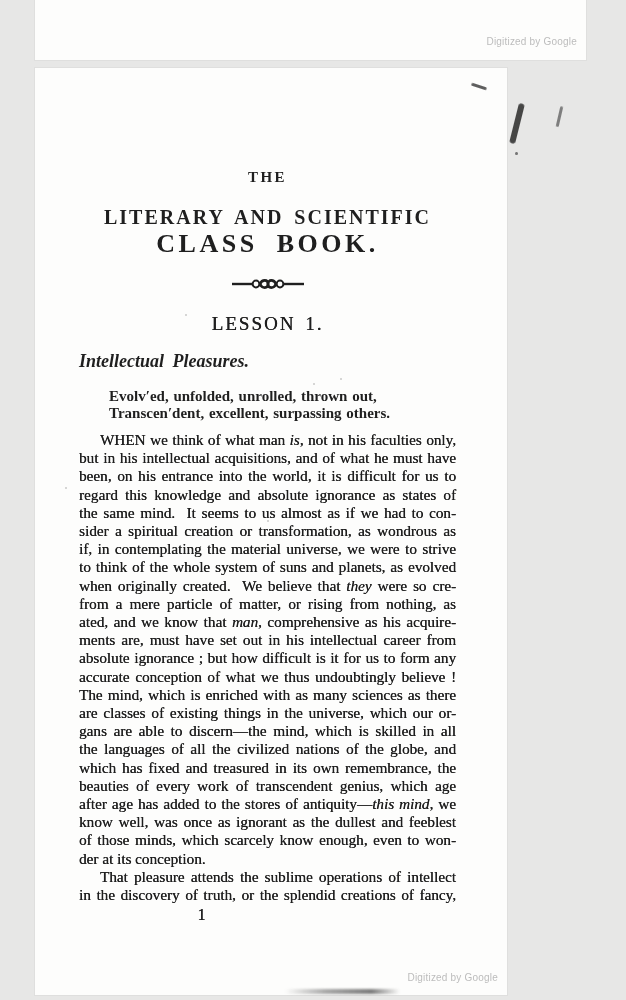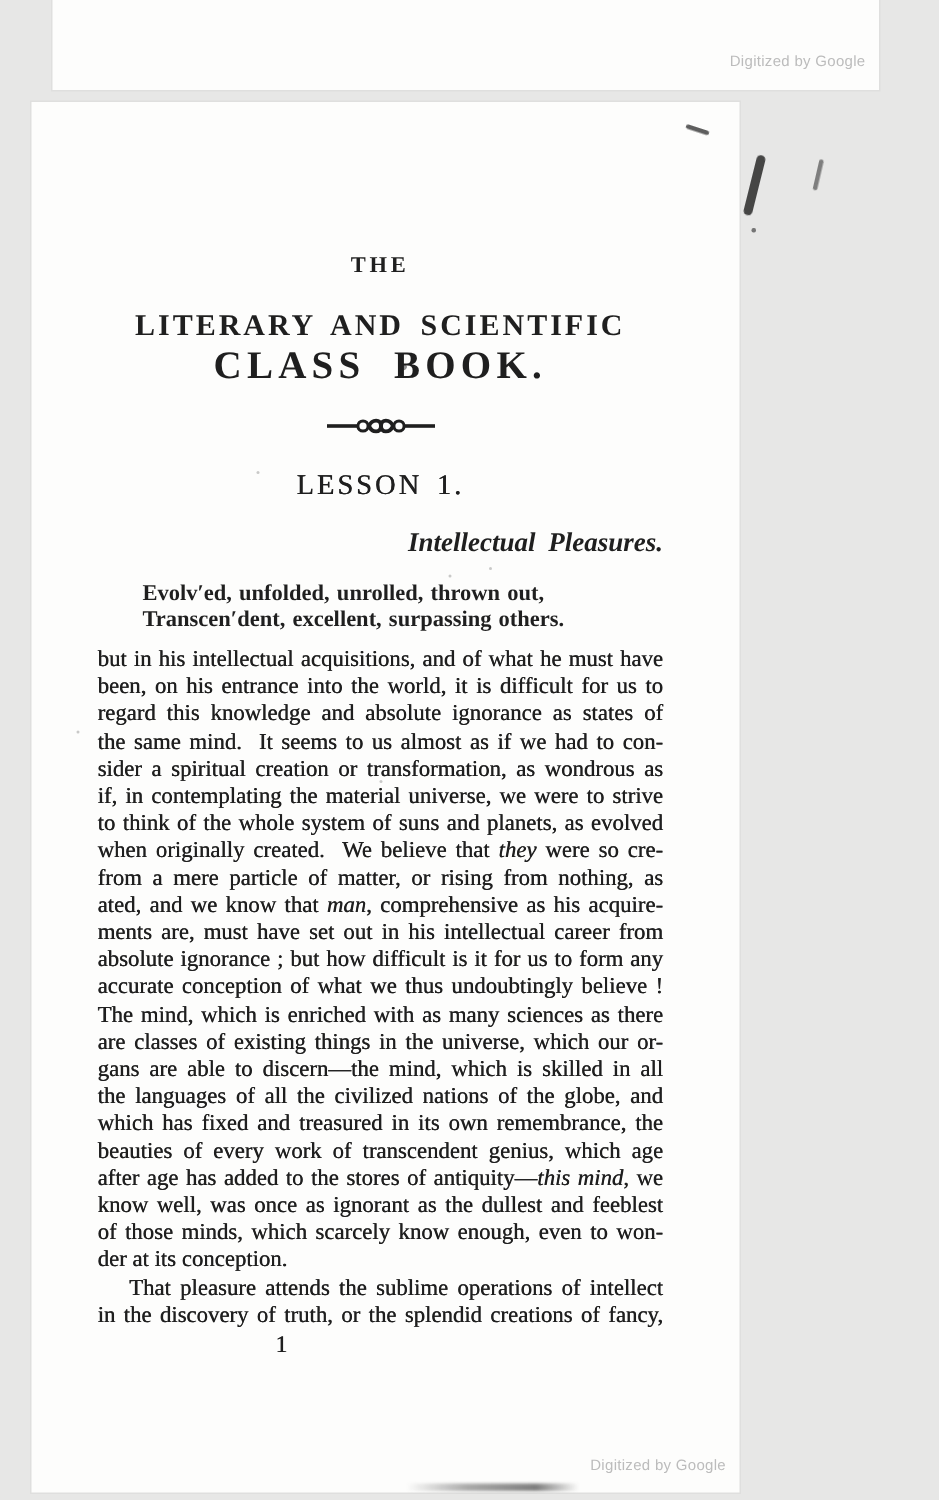--- a/index.html
+++ b/index.html
@@ -17,21 +17,21 @@
   .stage{position:absolute;inset:0;}
   
   .prev-page{
     position:absolute;left:35px;top:-4px;width:551px;height:64px;
     background:var(--paper);
     box-shadow:0 0 0 1px rgba(0,0,0,0.03);
   }
   .prev-page .wm{position:absolute;right:9px;bottom:13px;}
   
   .page{
-    position:absolute;left:21px;top:68px;width:472px;height:927px;
+    position:absolute;left:35px;top:68px;width:472px;height:927px;
     background:var(--paper);
     box-shadow:0 0 0 1px rgba(0,0,0,0.03);
   }
   .page .wm{position:absolute;right:9px;bottom:12px;}
   .wm{
     font-family:"Liberation Sans","DejaVu Sans",sans-serif;
     font-size:10px;color:var(--watermark);letter-spacing:.2px;
   }
   .content{
     position:relative;height:100%;
@@ -51,21 +51,21 @@
     font-size:26px;font-weight:bold;letter-spacing:3.5px;word-spacing:9px;
   }
   .ornament{margin-top:17px;text-align:center;line-height:0;}
   .ornament svg{display:inline-block;}
   .h-lesson{
     margin-top:21px;text-align:center;
     font-size:19px;letter-spacing:2px;word-spacing:3px;
     text-shadow:.3px 0 0 currentColor;
   }
   .h-subject{
-    margin-top:16px;text-align:right;
+    margin-top:16px;text-align:left;
     font-size:18px;font-weight:bold;font-style:italic;word-spacing:4px;
   }
   
   .vocab{
     margin-top:16px;margin-left:30px;
     font-size:15px;font-weight:bold;line-height:16.5px;word-spacing:1px;
   }
   
   .body{
     margin-top:10px;
@@ -138,20 +138,21 @@
 
       <div class="h-lesson">LESSON 1.</div>
       <div class="h-subject">Intellectual Pleasures.</div>
 
       <div class="vocab">
         <div>Evolv′ed, unfolded, unrolled, thrown out,</div>
         <div>Transcen′dent, excellent, surpassing others.</div>
       </div>
 
       <div class="body">
+          <div class="bline just ind"><span>WHEN we think of what man </span><span class="it">is</span><span>, not in his faculties only,</span></div>
           <div class="bline just"><span>but in his intellectual acquisitions, and of what he must have</span></div>
           <div class="bline just"><span>been, on his entrance into the world, it is difficult for us to</span></div>
           <div class="bline just"><span>regard this knowledge and absolute ignorance as states of</span></div>
           <div class="bline just"><span>the same mind.&nbsp; It seems to us almost as if we had to con-</span></div>
           <div class="bline just"><span>sider a spiritual creation or transformation, as wondrous as</span></div>
           <div class="bline just"><span>if, in contemplating the material universe, we were to strive</span></div>
           <div class="bline just"><span>to think of the whole system of suns and planets, as evolved</span></div>
           <div class="bline just"><span>when originally created.&nbsp; We believe that </span><span class="it">they</span><span> were so cre-</span></div>
           <div class="bline just"><span>from a mere particle of matter, or rising from nothing, as</span></div>
           <div class="bline just"><span>ated, and we know that </span><span class="it">man</span><span>, comprehensive as his acquire-</span></div>

